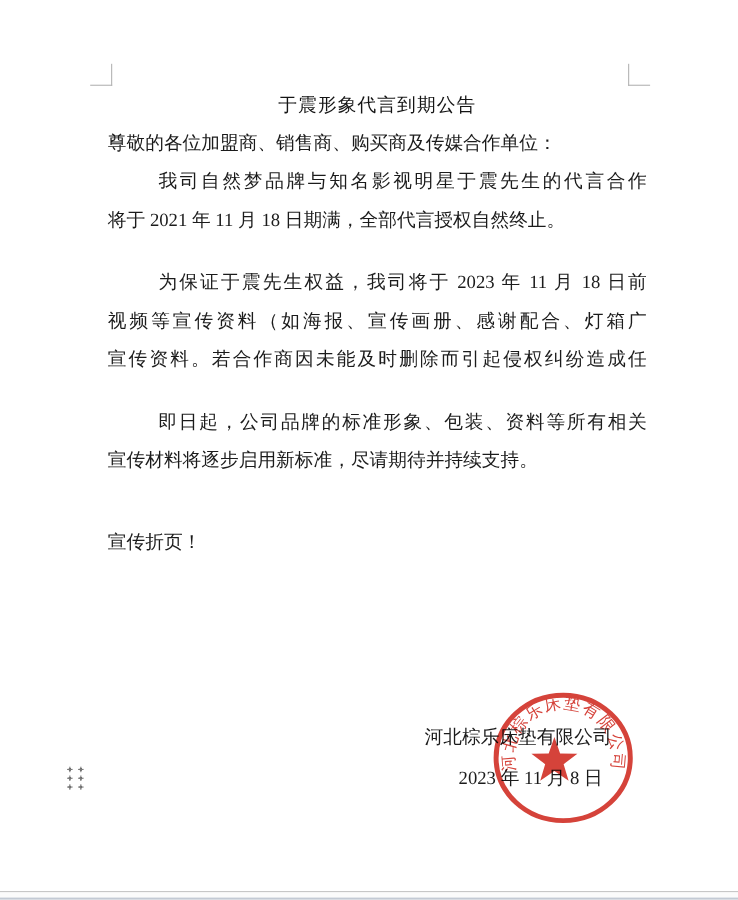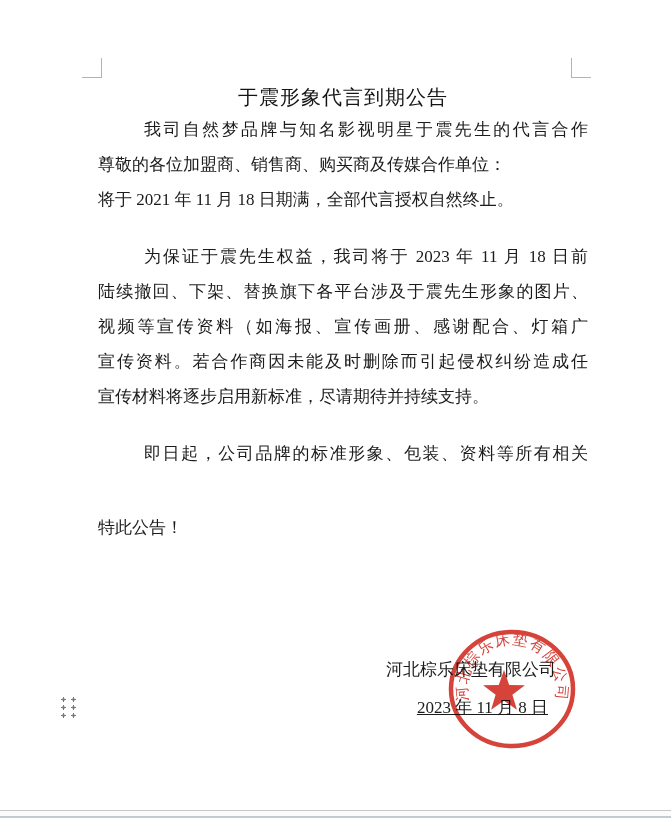--- a/index.html
+++ b/index.html
@@ -7,34 +7,34 @@
   body { font-family:"Liberation Serif","DejaVu Serif",serif; color:#1e1e1e; position:relative; }
 
   .page { position:absolute; left:0; top:0; width:671px; height:810px; background:#ffffff; }
 
   
   .crop { position:absolute; width:20px; height:20px; border-color:#b3b3b3; }
   .crop.left  { left:82px;  top:58px; border-right:1px solid #b3b3b3; border-bottom:1px solid #b3b3b3; }
   .crop.right { left:571px; top:58px; border-left:1px solid #b3b3b3;  border-bottom:1px solid #b3b3b3; }
 
   .doc-title { position:absolute; left:98px; top:84px; width:490px; text-align:center;
-               font-size:20px; letter-spacing:1px; color:#141414; }
+               font-size:17px; letter-spacing:1px; color:#141414; }
 
   .body-col { position:absolute; left:98px; top:112px; width:490px; font-size:17px; color:#1b1b1b; }
   .ln { height:35px; line-height:35px; white-space:nowrap; }
   .ln.jst { text-align:justify; text-align-last:justify; white-space:normal; height:35px; overflow:hidden; }
   .ln.ind { text-indent:46px; }
   .ln.pgap { margin-top:22px; }
 
   .closing { margin-top:39px; height:35px; line-height:35px; font-size:17px; }
 
   .sig-company { position:absolute; left:98px; top:658px; width:490px; text-align:right;
                  padding-right:32px; font-size:17px; line-height:24px; color:#1b1b1b; }
   .sig-date { position:absolute; left:98px; top:696px; width:490px; text-align:right;
-              padding-right:40px; font-size:17px; line-height:24px; color:#1b1b1b;text-decoration:underline; }
+              padding-right:40px; font-size:17px; line-height:24px; color:#1b1b1b; }
 
   .stamp { position:absolute; left:440px; top:622px; width:146px; height:138px;
            mix-blend-mode:multiply; opacity:.93; }
 
   
   .dots { position:absolute; left:61px; top:697px; width:16px; height:22px;
           display:grid; grid-template-columns:5px 5px; grid-auto-rows:5px; column-gap:5px; row-gap:3px; }
   .dots span { width:5px; height:5px;
       background:
         linear-gradient(#7a7a7a,#7a7a7a) center/5px 1px no-repeat,
@@ -50,30 +50,29 @@
 <body>
 
 <div class="page">
 
   <div class="crop left"></div>
   <div class="crop right"></div>
 
   <div class="doc-title">于震形象代言到期公告</div>
 
   <div class="body-col">
+    <div class="ln">尊敬的各位加盟商、销售商、购买商及传媒合作单位：</div>
     <div class="ln jst ind">我司自然梦品牌与知名影视明星于震先生的代言合作</div>
-    <div class="ln">尊敬的各位加盟商、销售商、购买商及传媒合作单位：</div>
     <div class="ln">将于 2021 年 11 月 18 日期满，全部代言授权自然终止。</div>
     <div class="ln jst ind pgap">为保证于震先生权益，我司将于 2023 年 11 月 18 日前</div>
-    <div class="ln jst">陆续撤回、下架、替换旗下各平台涉及于震先生形象的图片、</div>
     <div class="ln jst">视频等宣传资料（如海报、宣传画册、感谢配合、灯箱广</div>
     <div class="ln jst">宣传资料。若合作商因未能及时删除而引起侵权纠纷造成任</div>
+    <div class="ln jst ind pgap">即日起，公司品牌的标准形象、包装、资料等所有相关</div>
     <div class="ln">宣传材料将逐步启用新标准，尽请期待并持续支持。</div>
-    <div class="ln jst ind pgap">即日起，公司品牌的标准形象、包装、资料等所有相关</div>
-    <div class="closing">特此公告！</div>
+    <div class="closing">宣传折页！</div>
   </div>
 
   <div class="sig-company">河北棕乐床垫有限公司</div>
   <div class="sig-date">2023 年 11 月 8 日</div>
 
   <svg class="stamp" viewBox="0 0 146 138" xmlns="http://www.w3.org/2000/svg">
     <ellipse cx="72" cy="67" rx="61" ry="57" fill="none" stroke="#d2342b" stroke-width="4.5"></ellipse>
     <polygon fill="#d2342b" points="64,48 69.2,62.9 84.9,63.2 72.4,72.7 76.9,87.8 64,78.8 51.1,87.8 55.6,72.7 43.1,63.2 58.8,62.9"></polygon>
     <path id="stamp-arc" fill="none" d="M 29.7 82.4 A 45 45 0 1 1 114.3 82.4"></path>
     <text font-size="15" letter-spacing="1.5" fill="#d2342b" font-family="Liberation Serif, DejaVu Serif, serif">

